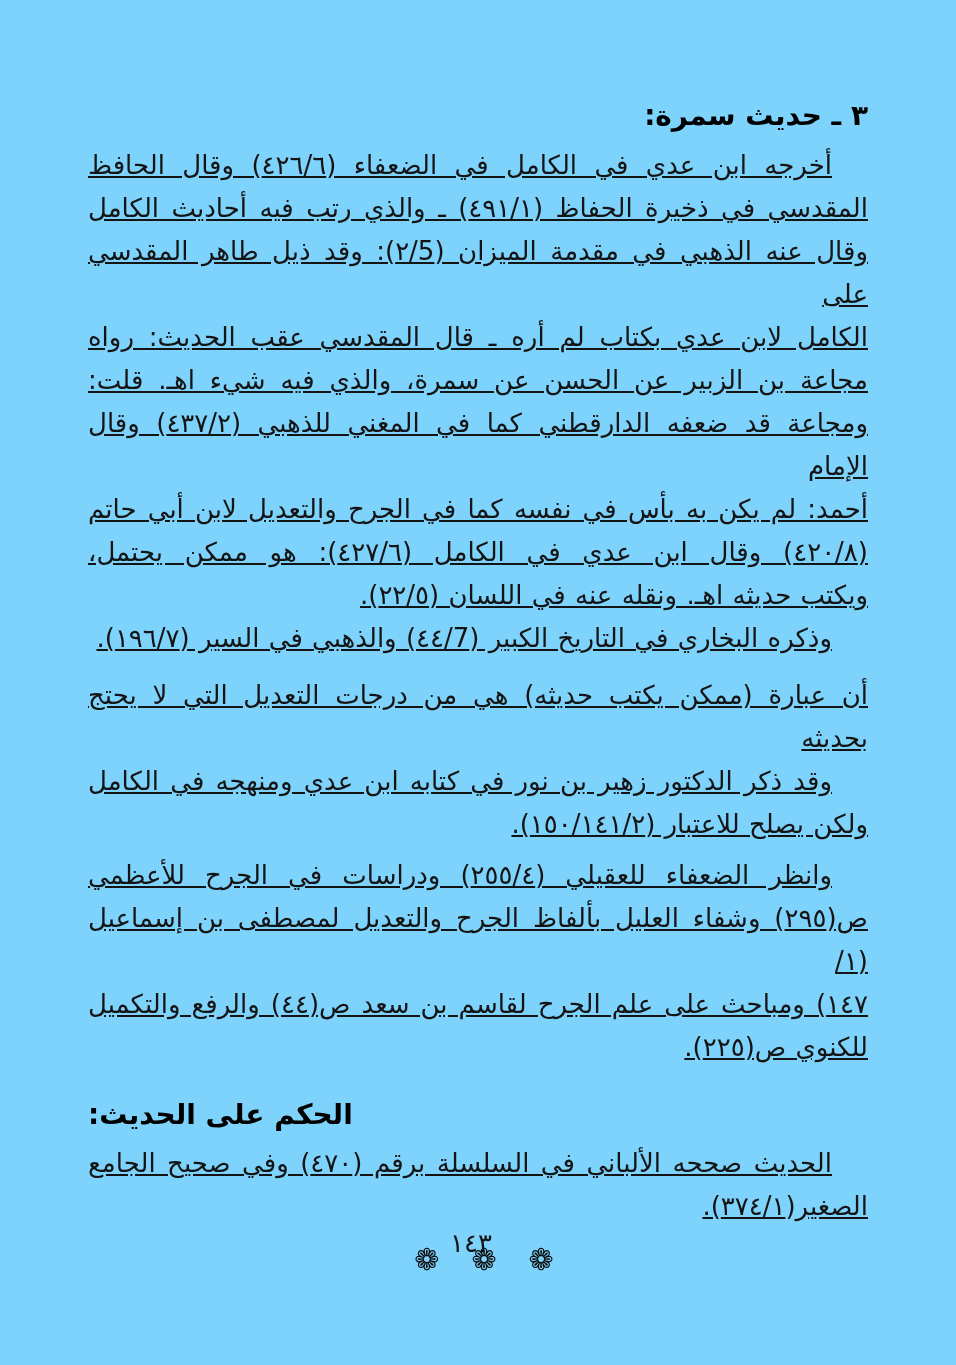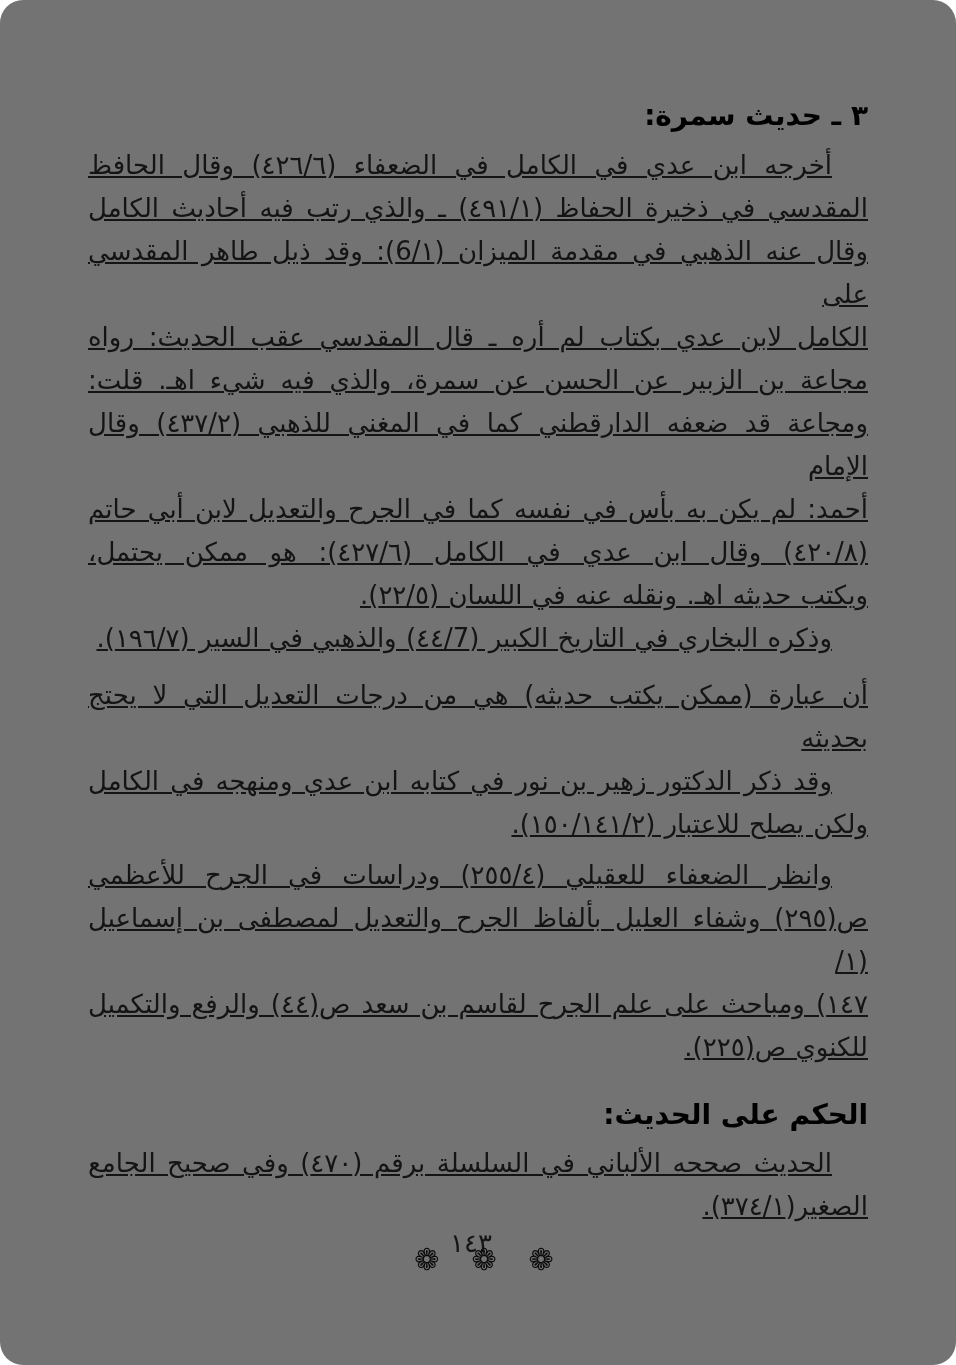--- a/index.html
+++ b/index.html
@@ -14,22 +14,21 @@
     overflow: hidden;
   }
   .page {
     position: absolute;
     inset: 0;
     box-sizing: border-box;
     padding: 0 88px;
     direction: rtl;
     font-family: "DejaVu Sans", sans-serif;
     color: #141414;
-    background: #737373;
-    border-radius: 23px;
+    background: #7dd3fc;
   }
   .section-heading {
     margin: 96px 0 8px 0;
     font-size: 28px;
     font-weight: bold;
     line-height: 40px;
     text-align: right;
     color: #000;
   }
   .para { margin: 0; }
@@ -46,21 +45,21 @@
   }
   .indent { text-indent: 36px; }
   .para-2 { margin-top: 0px; }
   .para-3 { margin-top: 14px; }
   .para-4 { margin-top: 8px; }
   .judgment-heading {
     margin: 24px 0 6px 0;
     font-size: 28px;
     font-weight: bold;
     line-height: 43px;
-    text-align: right;
+    text-align: left;
     color: #000;
   }
   .para-5 { margin-top: 0; }
   .ornaments {
     margin-top: 14px;
     display: flex;
     justify-content: center;
     gap: 32px;
     font-size: 30px;
     line-height: 36px;
@@ -80,21 +79,21 @@
 </head>
 <body>
 
 <div class="page">
 
   <div class="section-heading">٣ ـ حديث سمرة:</div>
 
   <div class="para para-1">
     <div class="line j indent">أخرجه ابن عدي في الكامل في الضعفاء (٤٢٦/٦) وقال الحافظ</div>
     <div class="line j">المقدسي في ذخيرة الحفاظ (٤٩١/١) ـ والذي رتب فيه أحاديث الكامل</div>
-    <div class="line j">وقال عنه الذهبي في مقدمة الميزان (6/١): وقد ذيل طاهر المقدسي على</div>
+    <div class="line j">وقال عنه الذهبي في مقدمة الميزان (٢/5): وقد ذيل طاهر المقدسي على</div>
     <div class="line j">الكامل لابن عدي بكتاب لم أره ـ قال المقدسي عقب الحديث: رواه</div>
     <div class="line j">مجاعة بن الزبير عن الحسن عن سمرة، والذي فيه شيء اهـ. قلت:</div>
     <div class="line j">ومجاعة قد ضعفه الدارقطني كما في المغني للذهبي (٤٣٧/٢) وقال الإمام</div>
     <div class="line j">أحمد: لم يكن به بأس في نفسه كما في الجرح والتعديل لابن أبي حاتم</div>
     <div class="line j">(٤٢٠/٨) وقال ابن عدي في الكامل (٤٢٧/٦): هو ممكن يحتمل،</div>
     <div class="line">ويكتب حديثه اهـ. ونقله عنه في اللسان (٢٢/٥).</div>
   </div>
 
   <div class="para para-2">
     <div class="line indent">وذكره البخاري في التاريخ الكبير (٤٤/7) والذهبي في السير (١٩٦/٧).</div>

